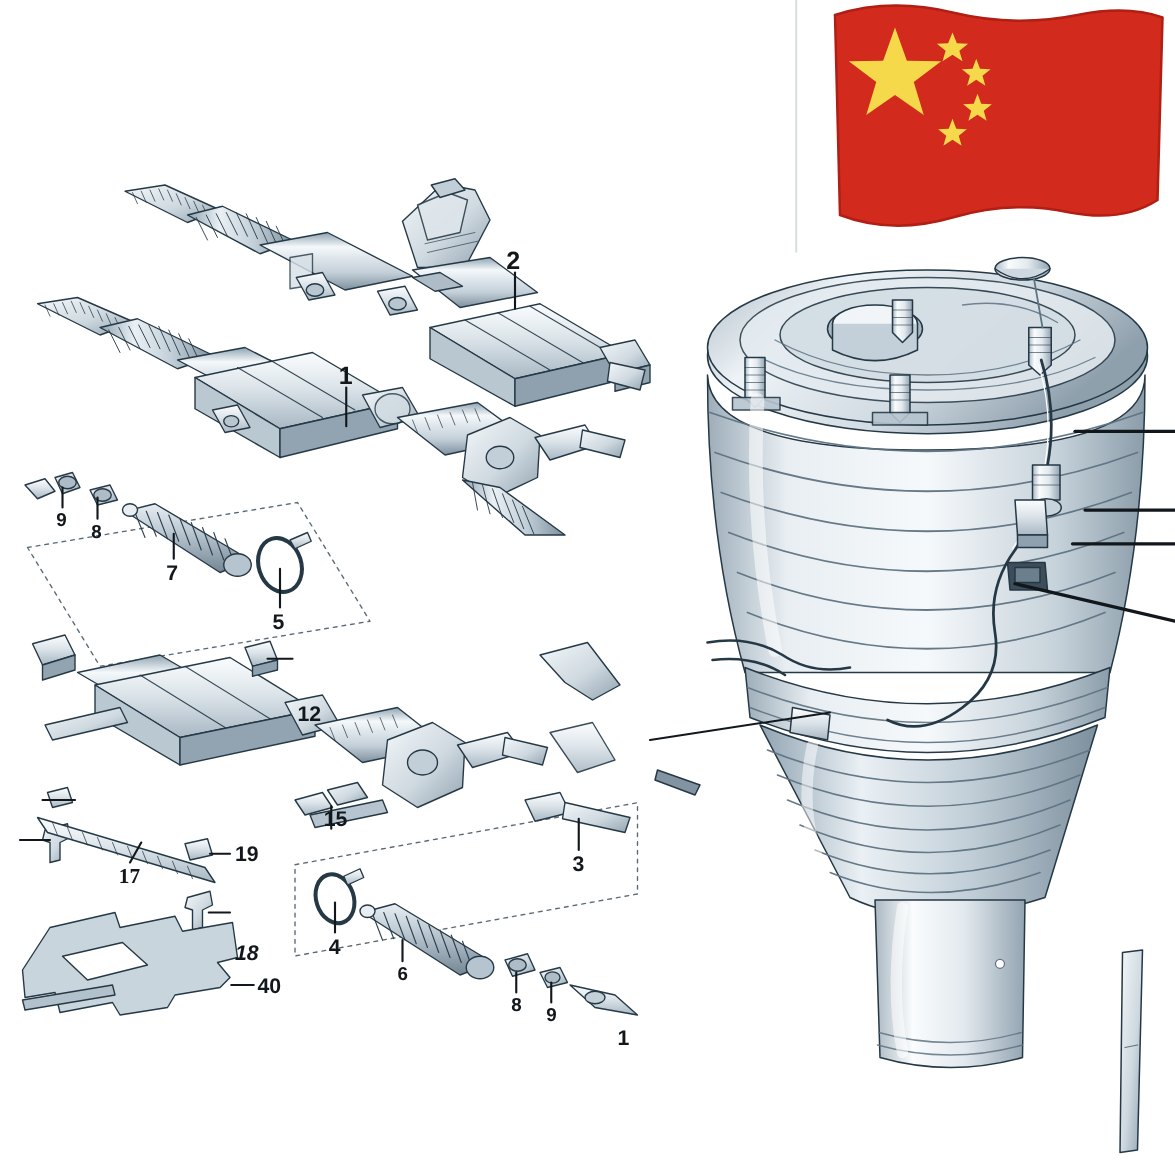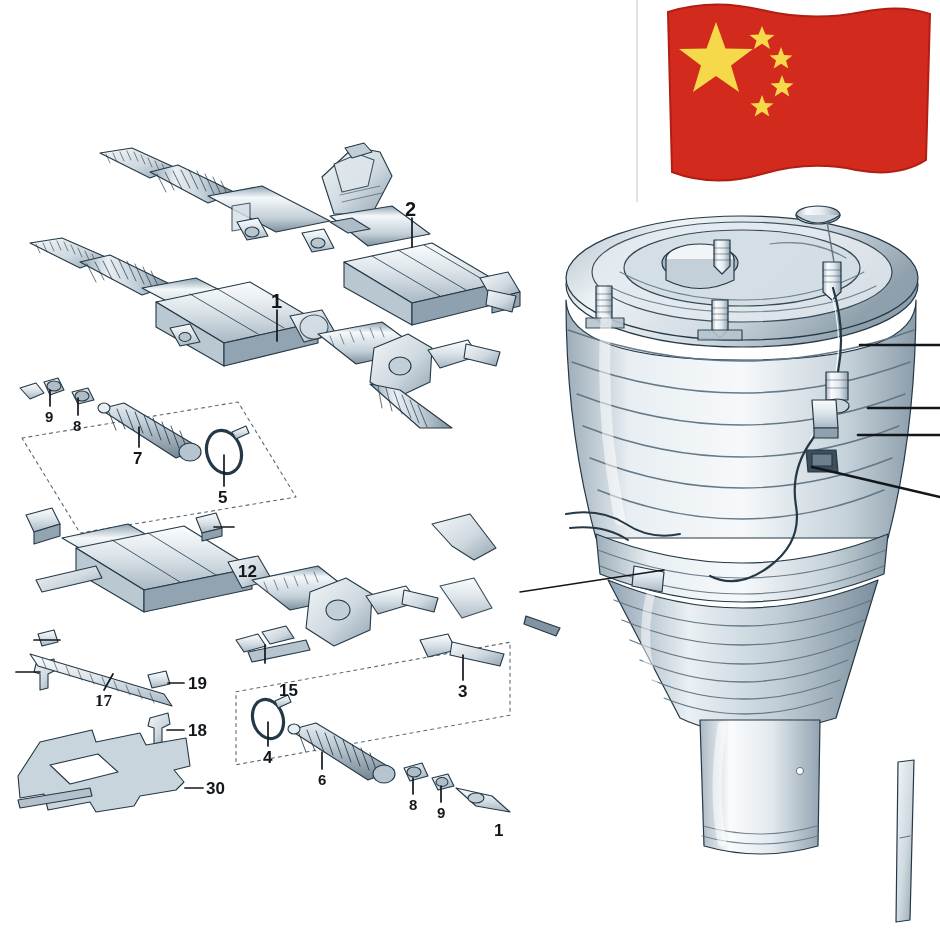--- a/index.html
+++ b/index.html
@@ -495,26 +495,26 @@
   </svg>
 
   <div>
     <div class="callout cs-lg" style="left:405px;  top:199px;">2</div>
     <div class="callout cs-lg" style="left:271px;  top:291px;">1</div>
     <div class="callout cs-sm" style="left:45px;   top:409px;">9</div>
     <div class="callout cs-sm" style="left:73px;   top:418px;">8</div>
     <div class="callout cs-md" style="left:133px;  top:450px;">7</div>
     <div class="callout cs-md" style="left:218px;  top:489px;">5</div>
     <div class="callout cs-md" style="left:238px;  top:519px;margin-top:44px;">12</div>
-    <div class="callout cs-md" style="left:259px;  top:682px;margin-left:20px;">15</div>
+    <div class="callout cs-md" style="left:259px;  top:647px;">15</div>
     <div class="callout cs-md" style="left:458px;  top:683px;">3</div>
     <div class="callout cs-md" style="left:188px;  top:675px;">19</div>
     <div class="callout cs-md" style="left:95px;   top:692px;font-family:Liberation Serif, serif;">17</div>
-    <div class="callout cs-md" style="left:188px;  top:722px;">18</div>
+    <div class="callout cs-md" style="left:188px;  top:754px;font-style:italic;">18</div>
     <div class="callout cs-md" style="left:263px;  top:749px;">4</div>
-    <div class="callout cs-md" style="left:206px;  top:780px;">30</div>
+    <div class="callout cs-md" style="left:206px;  top:780px;">40</div>
     <div class="callout cs-sm" style="left:318px;  top:772px;">6</div>
     <div class="callout cs-sm" style="left:409px;  top:797px;">8</div>
     <div class="callout cs-sm" style="left:437px;  top:805px;">9</div>
     <div class="callout cs-md" style="left:494px;  top:822px;">1</div>
   </div>
 
 </div>
 
 </body></html>

